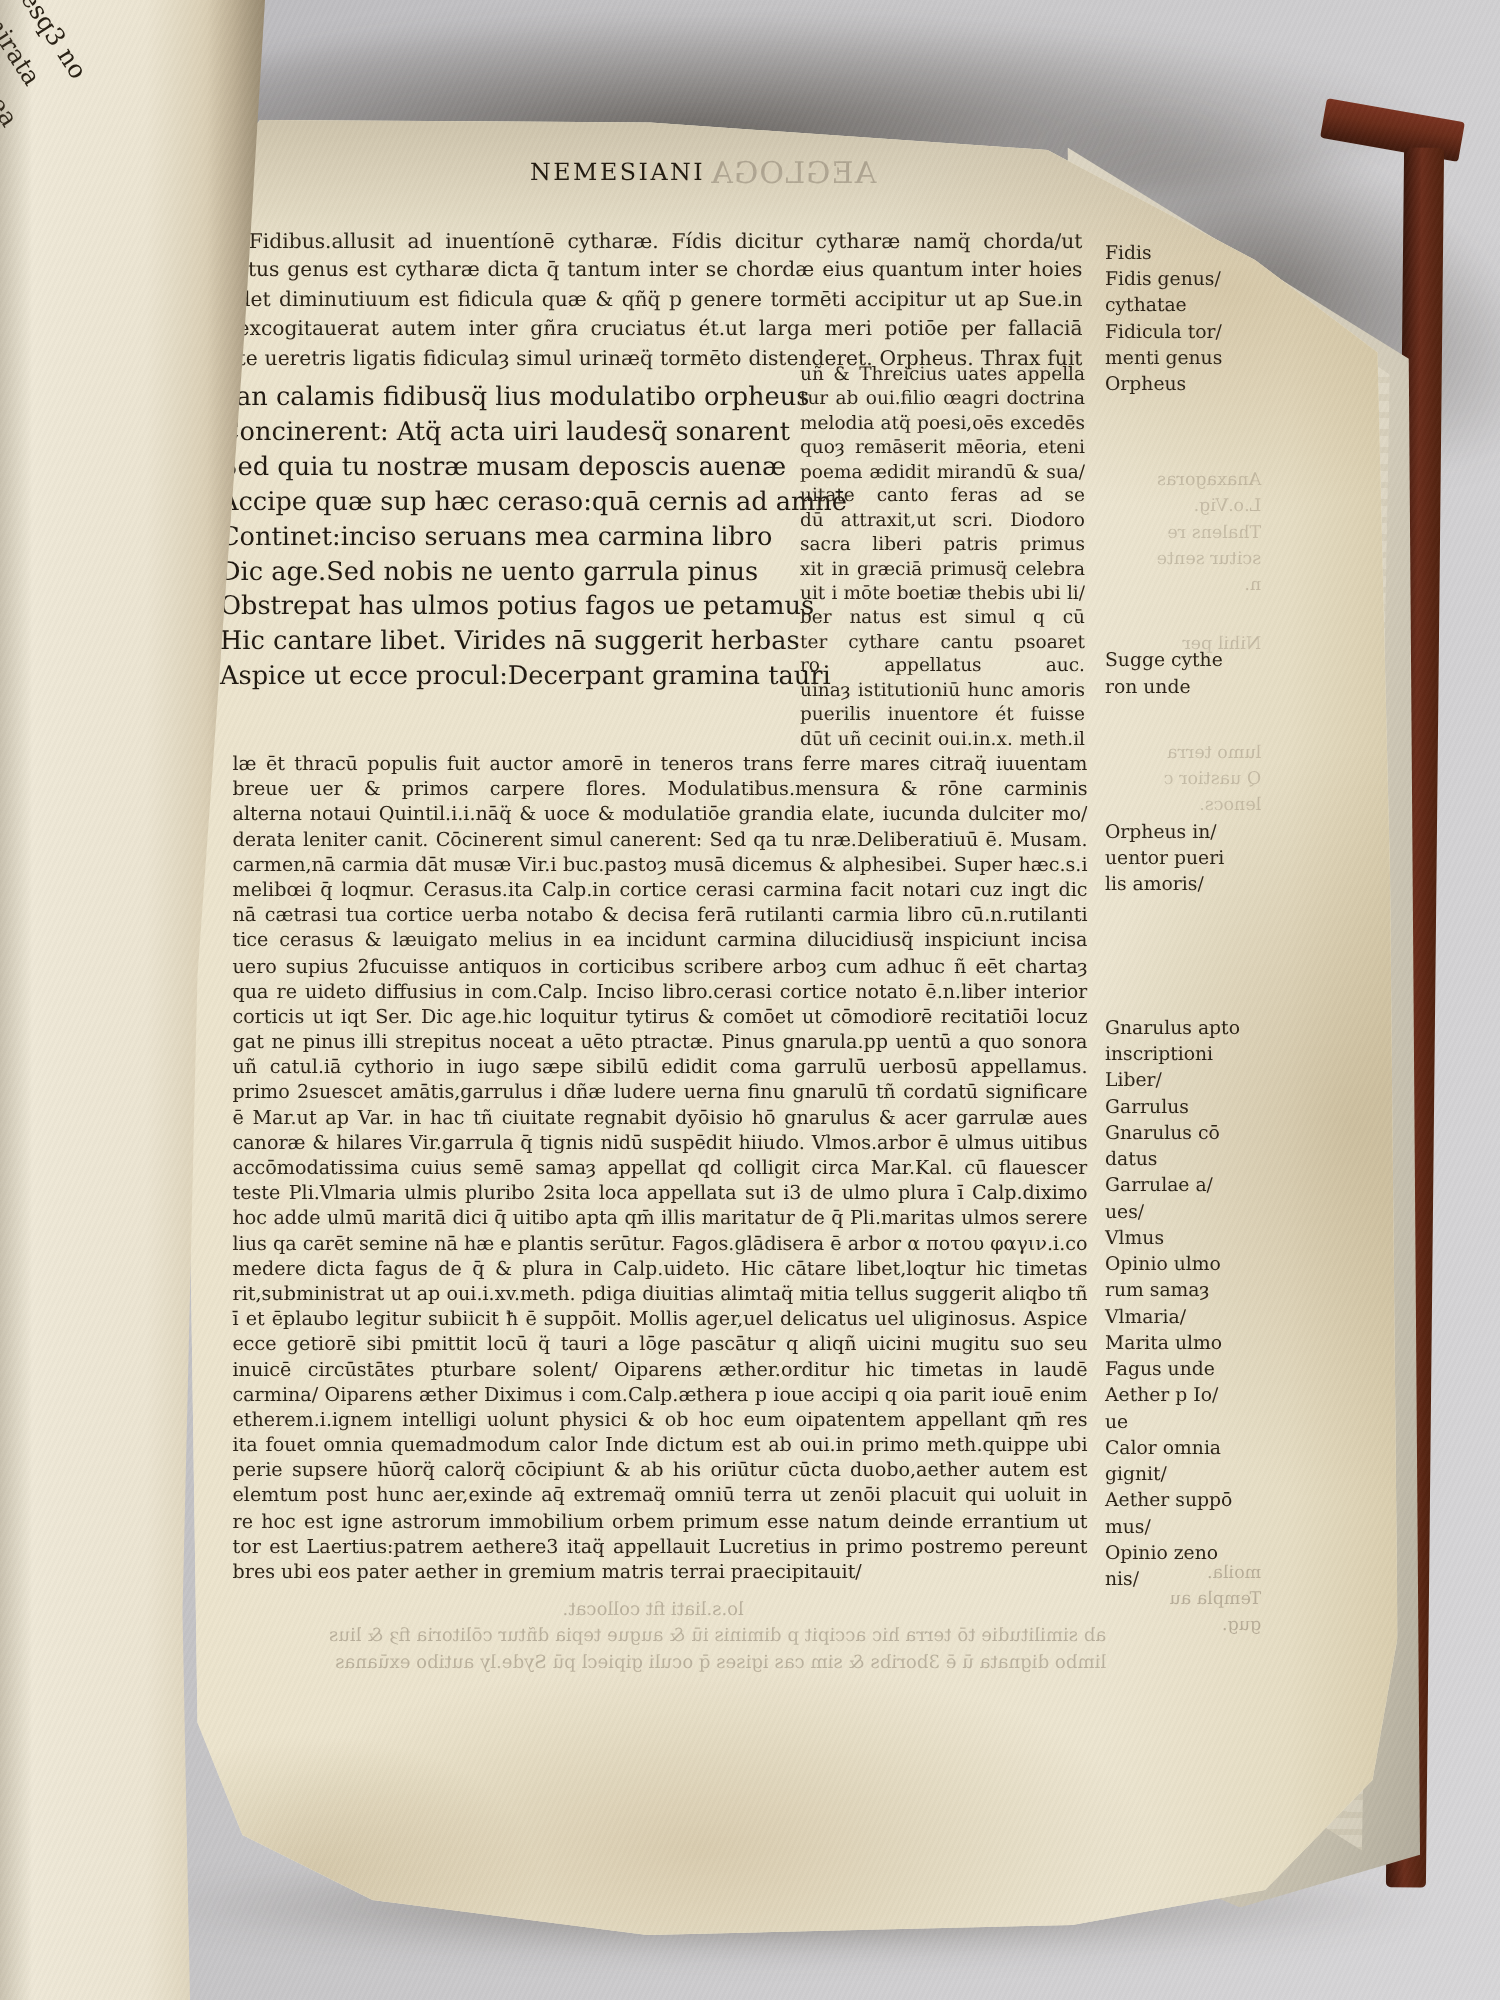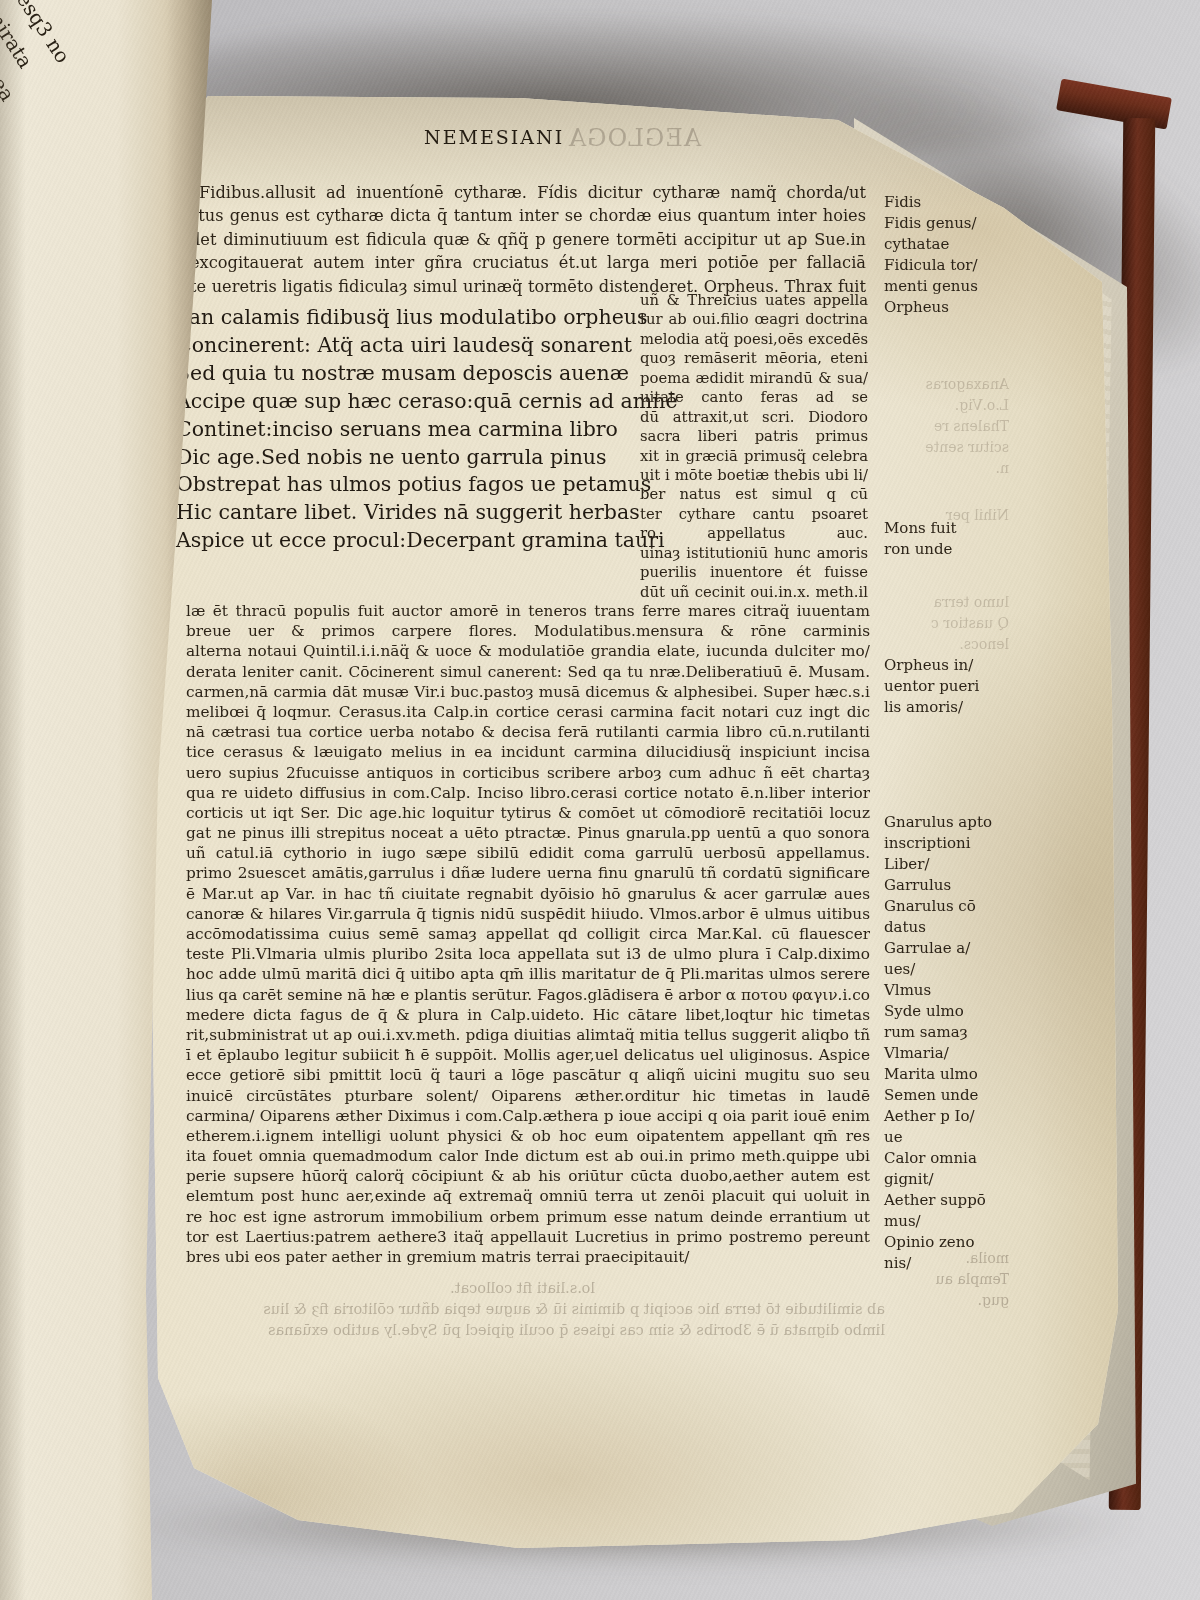--- a/index.html
+++ b/index.html
@@ -135,43 +135,43 @@
 
     <div class="tb mnote g1">
         <div class="ln">Fidis</div>
         <div class="ln">Fidis genus/</div>
         <div class="ln">cythatae</div>
         <div class="ln">Fidicula tor/</div>
         <div class="ln">menti genus</div>
         <div class="ln">Orpheus</div>
       </div>
     <div class="tb mnote g2">
-        <div class="ln">Mons fuit</div>
+        <div class="ln">Sugge cythe</div>
         <div class="ln">ron unde</div>
       </div>
     <div class="tb mnote g3">
         <div class="ln">Orpheus in/</div>
         <div class="ln">uentor pueri</div>
         <div class="ln">lis amoris/</div>
       </div>
     <div class="tb mnote g4">
         <div class="ln">Gnarulus apto</div>
         <div class="ln">inscriptioni</div>
         <div class="ln">Liber/</div>
         <div class="ln">Garrulus</div>
         <div class="ln">Gnarulus cō</div>
         <div class="ln">datus</div>
         <div class="ln">Garrulae a/</div>
         <div class="ln">ues/</div>
         <div class="ln">Vlmus</div>
-        <div class="ln">Syde ulmo</div>
+        <div class="ln">Opinio ulmo</div>
         <div class="ln">rum samaȝ</div>
         <div class="ln">Vlmaria/</div>
         <div class="ln">Marita ulmo</div>
-        <div class="ln">Semen unde</div>
+        <div class="ln">Fagus unde</div>
         <div class="ln">Aether p Io/</div>
         <div class="ln">ue</div>
         <div class="ln">Calor omnia</div>
         <div class="ln">gignit/</div>
         <div class="ln">Aether suppō</div>
         <div class="ln">mus/</div>
         <div class="ln">Opinio zeno</div>
         <div class="ln">nis/</div>
       </div>
 

